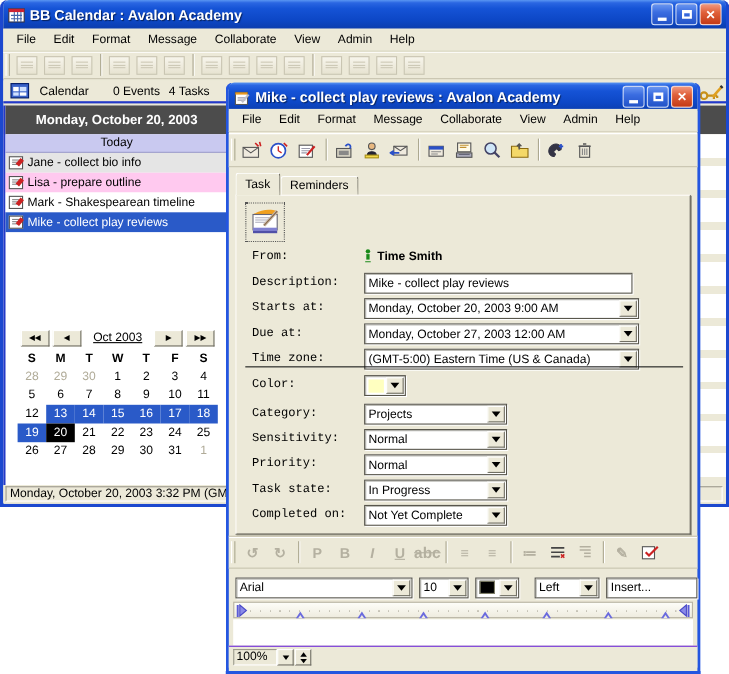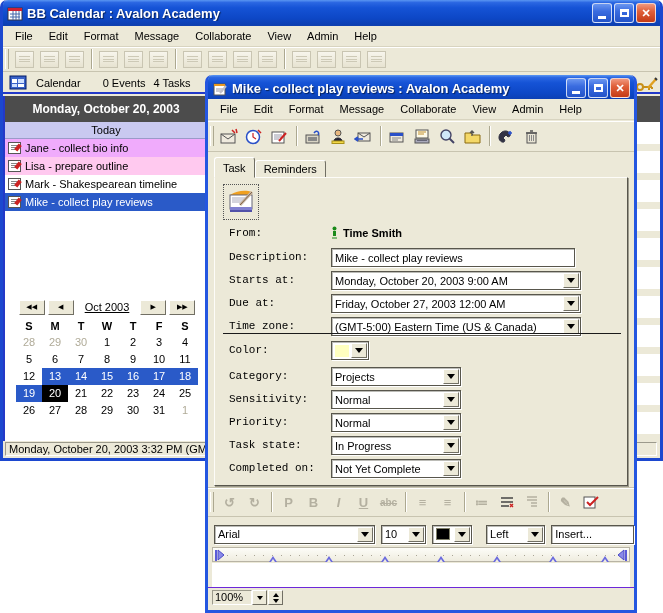--- a/index.html
+++ b/index.html
@@ -237,21 +237,21 @@
   </div>
 
   <div id="date-header-strip"></div>
   <div id="right-sliver"></div>
   <div id="sliver-btn"></div>
 
   <div id="left-panel">
     <div id="date-header">Monday, October 20, 2003</div>
     <div id="today-bar">Today</div>
 
-    <div class="task-row" style="background: #f0abfc; color: rgb(0, 0, 0);">
+    <div class="task-row" style="background: #e5e5e5; color: rgb(0, 0, 0);">
       <span class="task-icon"></span>
       <span>Jane - collect bio info</span>
     </div>
     <div class="task-row" style="background: rgb(255, 201, 239); color: rgb(0, 0, 0);">
       <span class="task-icon"></span>
       <span>Lisa - prepare outline</span>
     </div>
     <div class="task-row" style="background: rgb(255, 255, 255); color: rgb(0, 0, 0);">
       <span class="task-icon"></span>
       <span>Mark - Shakespearean timeline</span>
@@ -488,21 +488,21 @@
       <span class="flabel">Starts at:</span>
       <span class="fctrl combo" style="width:250px;">
         <span>Monday, October 20, 2003 9:00 AM</span>
         <span class="arrow-btn"></span>
       </span>
     </div>
 
     <div class="frow" style="top:116px;">
       <span class="flabel">Due at:</span>
       <span class="fctrl combo" style="width:250px;">
-        <span>Friday, October 27, 2003 12:00 AM</span>
+        <span>Monday, October 27, 2003 12:00 AM</span>
         <span class="arrow-btn"></span>
       </span>
     </div>
 
     <div class="frow" style="top:139px;">
       <span class="flabel">Time zone:</span>
       <span class="fctrl combo" style="width:250px;">
         <span>(GMT-5:00) Eastern Time (US &amp; Canada)</span>
         <span class="arrow-btn"></span>
       </span>
@@ -574,21 +574,21 @@
     <span class="tbtn">
           <span class="edg">B</span>
         </span>
     <span class="tbtn">
           <span class="edg" style="font-style:italic">I</span>
         </span>
     <span class="tbtn">
           <span class="edg" style="text-decoration:underline">U</span>
         </span>
     <span class="tbtn">
-          <span class="edg" style="font-size:10px;text-decoration:line-through">abc</span>
+          <span class="edg" style="font-size:14px;text-decoration:line-through">abc</span>
         </span>
     <span class="tsep"></span>
     <span class="tbtn">
           <span class="edg">≡</span>
         </span>
     <span class="tbtn">
           <span class="edg">≡</span>
         </span>
     <span class="tsep"></span>
     <span class="tbtn">

